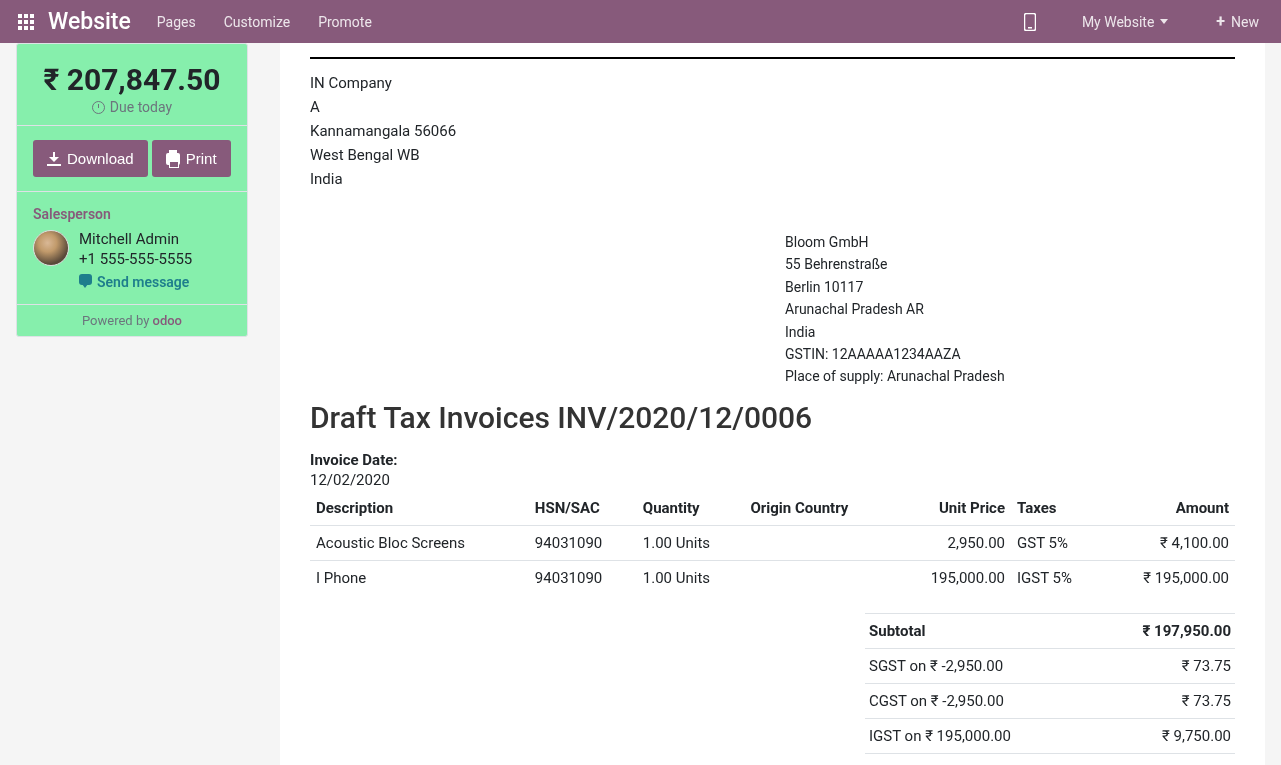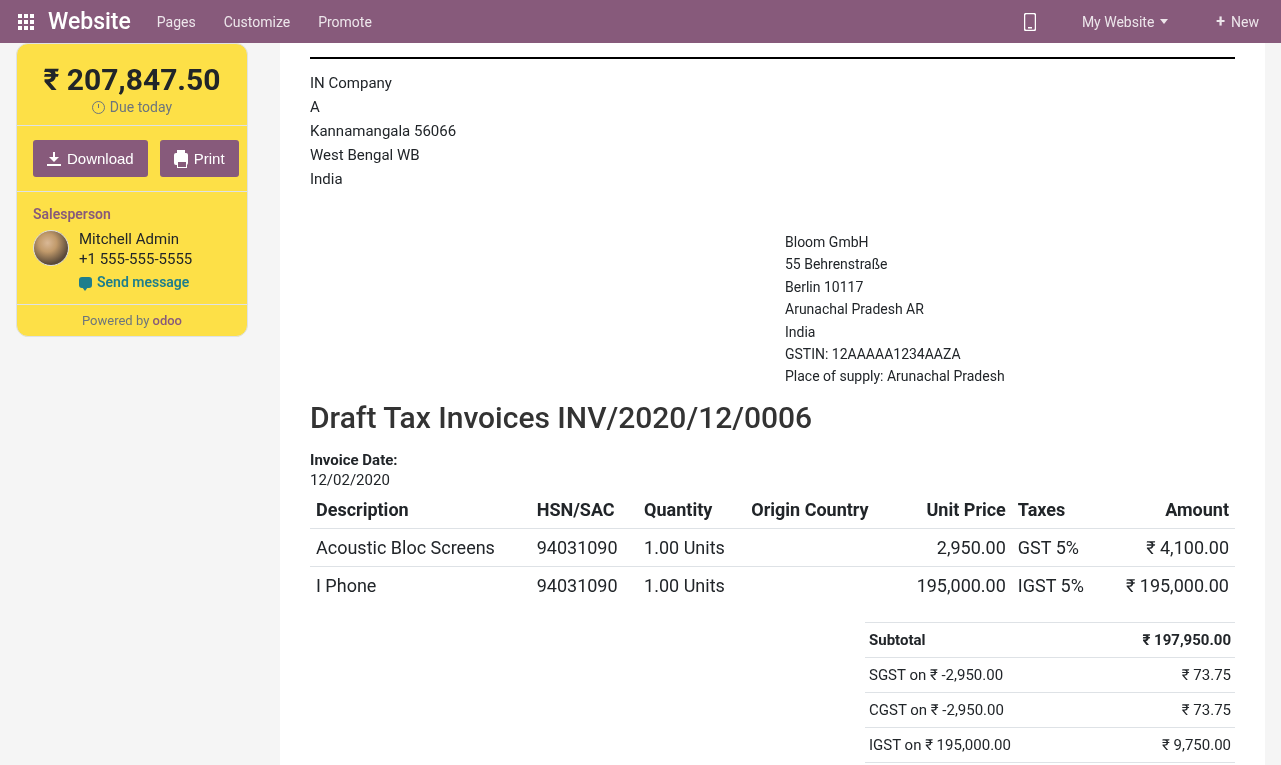--- a/index.html
+++ b/index.html
@@ -75,23 +75,23 @@
       padding: 0 16px;
       max-width: 1281px;
     }
     
     
     .sidebar {
       width: 232px;
       flex-shrink: 0;
     }
     .card {
-      background: #fde047;
+      background: #86efac;
       border: 1px solid #dee2e6;
-      border-radius: 12px;
+      border-radius: 3px;
     }
     .card-section {
       padding: 14px 16px;
       border-bottom: 1px solid #dee2e6;
     }
     .card-section:last-child { border-bottom: none; }
     .amount-section { text-align: center; padding: 18px 16px 10px; }
     .amount {
       font-size: 30px;
       font-weight: 700;
@@ -114,21 +114,21 @@
     }
     .clock-icon::after {
       content: "";
       position: absolute;
       top: 2px; left: 5px;
       width: 1.5px; height: 4px;
       background: #6c757d;
     }
     .button-row {
       display: flex;
-      gap: 12px;
+      gap: 4px;
       padding: 14px 16px;
       border-bottom: 1px solid #dee2e6;
     }
     .btn {
       background: #875A7B;
       color: #fff;
       border: none;
       border-radius: 3px;
       padding: 10px 14px;
       font-size: 15px;
@@ -204,21 +204,20 @@
     }
     .sp-name { font-size: 15px; color: #212529; }
     .sp-phone { font-size: 15px; color: #212529; margin-top: 2px; }
     .send-msg {
       color: #1E7E8C;
       font-size: 14px;
       font-weight: 600;
       margin-top: 6px;
       cursor: pointer;
       display: flex;
-      align-items: center;
       gap: 5px;
     }
     .bubble-icon {
       width: 13px; height: 11px;
       background: #1E7E8C;
       border-radius: 3px;
       position: relative;
     }
     .bubble-icon::after {
       content: "";
@@ -265,21 +264,21 @@
       font-weight: 500;
       margin: 10px 0 16px;
       color: #333;
     }
     .date-label { font-weight: 700; }
     .date-value { margin-top: 2px; margin-bottom: 2px; }
     
     table.lines {
       width: 100%;
       border-collapse: collapse;
-      font-size: 18px;
+      font-size: 15px;
     }
     table.lines th {
       text-align: left;
       font-weight: 700;
       padding: 8px 6px;
       border-bottom: 1px solid #dee2e6;
     }
     table.lines th.num, table.lines td.num { text-align: right; }
     table.lines td {
       padding: 8px 6px;

